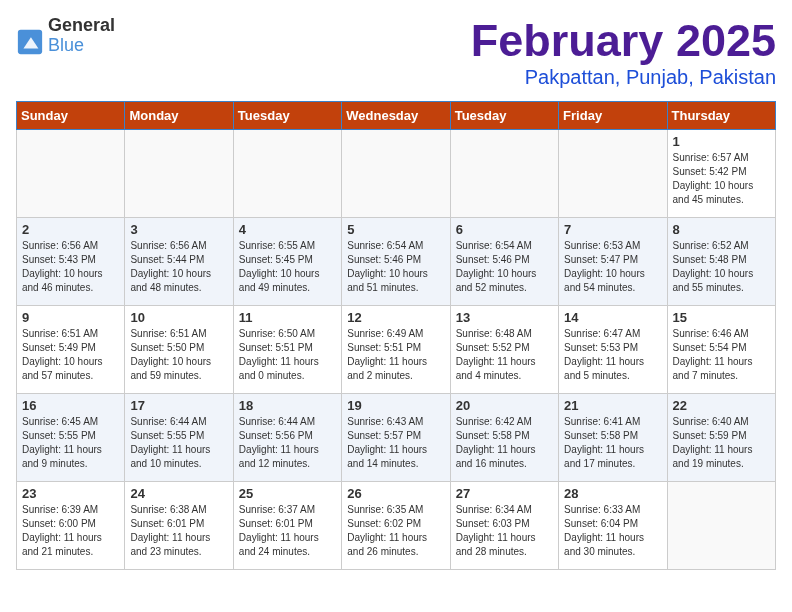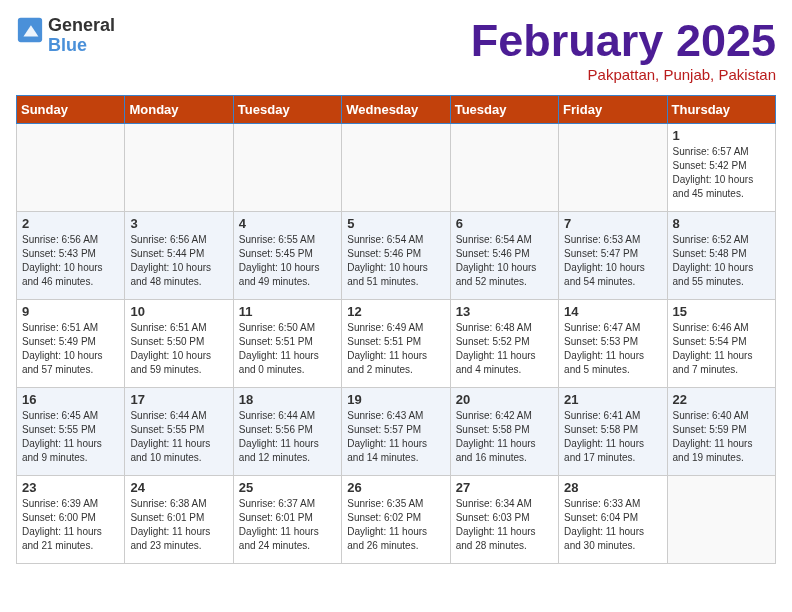--- a/index.html
+++ b/index.html
@@ -11,54 +11,54 @@
       padding: 16px;
     }
     .header {
       display: flex;
       justify-content: space-between;
       align-items: flex-start;
       margin-bottom: 12px;
     }
     .logo {
       display: flex;
-      align-items: flex-start;
+      align-items: flex-end;
       gap: 4px;
     }
     .logo-text {
       display: flex;
       flex-direction: column;
       line-height: 1.1;
     }
     .logo-general {
       font-size: 18px;
       font-weight: bold;
       color: #333;
     }
     .logo-blue {
       font-size: 18px;
-      font-weight: bold;
+      font-weight: normal;
       color: #4a90d9;
     }
     .logo-icon {
       width: 28px;
       height: 28px;
     }
     .title-block {
       text-align: right;
     }
     .month-title {
       font-size: 45px;
       font-weight: bold;
       color: #4c1d95;
       line-height: 1.1;
     }
     .subtitle {
-      font-size: 15px;
-      color: #b91c1c;
+      font-size: 20px;
+      color: #1d4ed8;
     }
     .calendar {
       width: 100%;
       border-collapse: collapse;
       border: 1px solid #ccc;
     }
     .calendar th {
       background: #c2410c;
       color: #fff;
       font-size: 13px;

